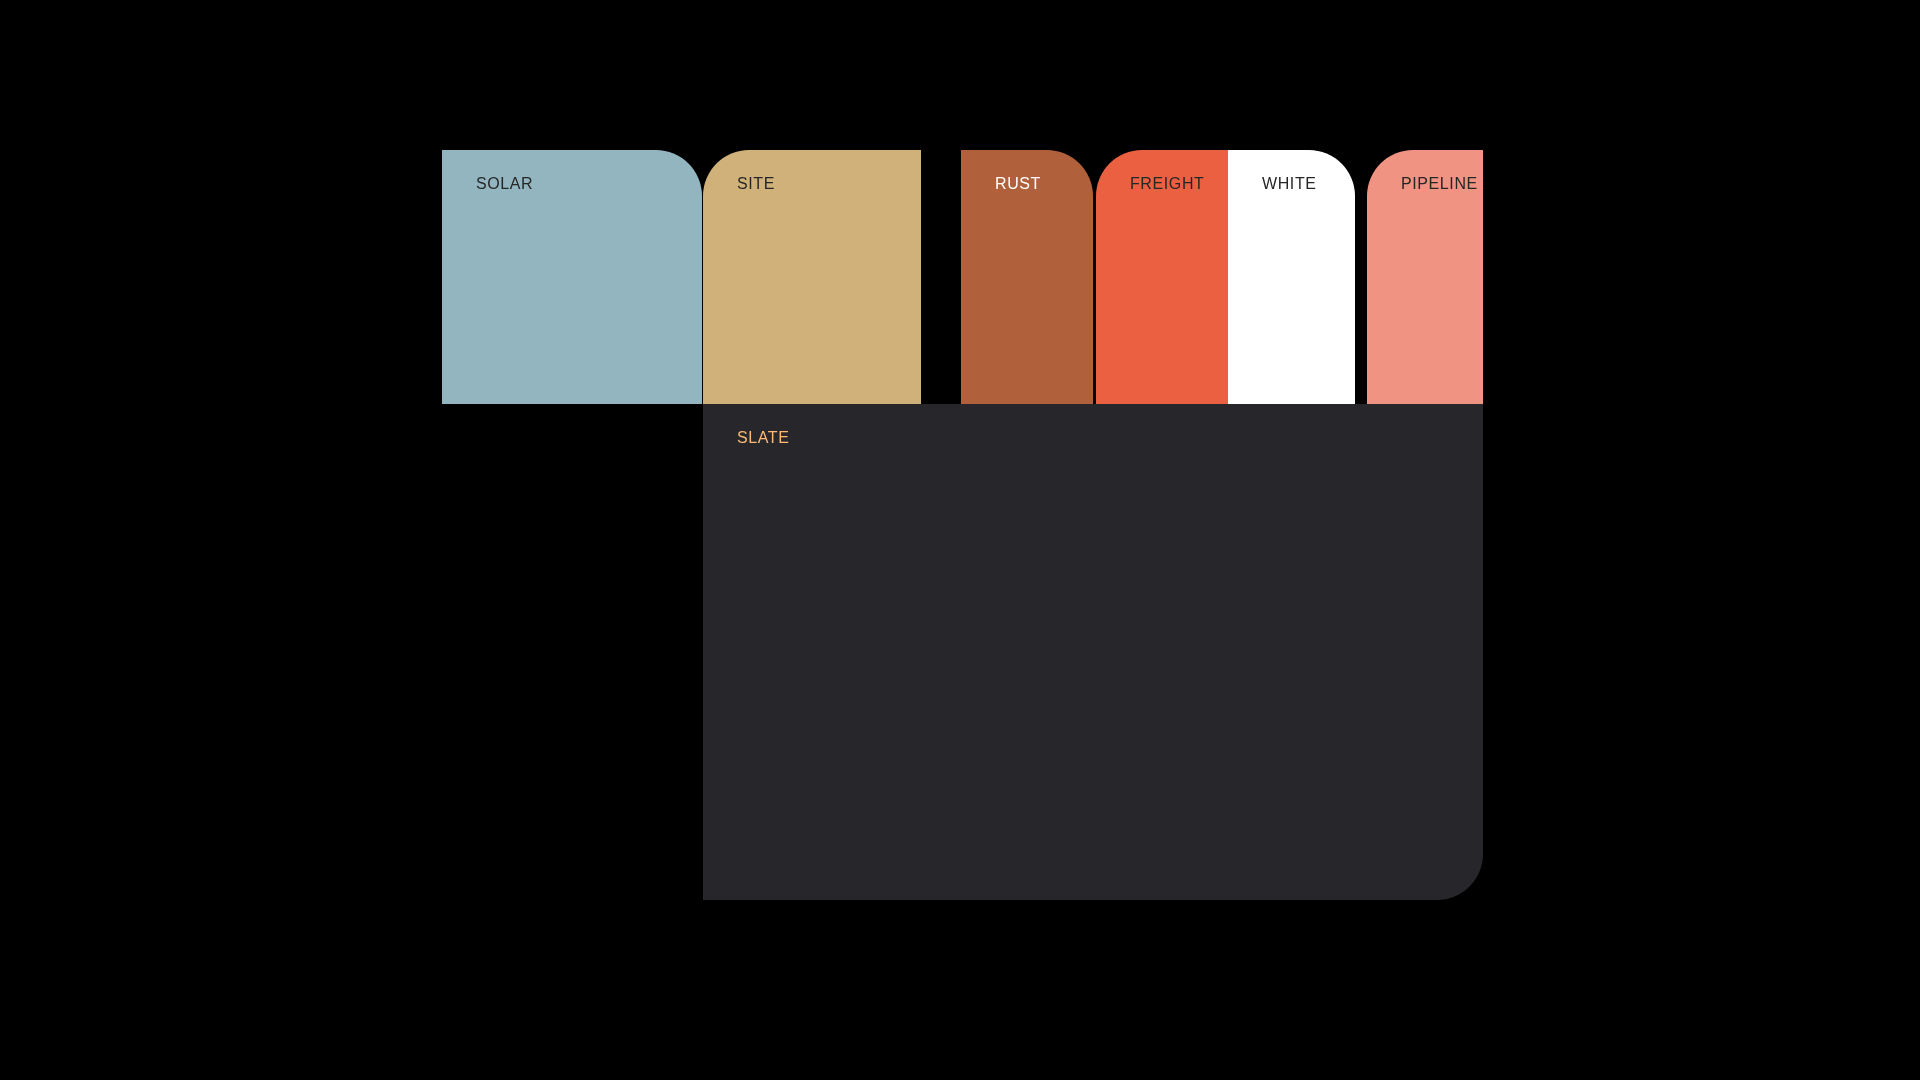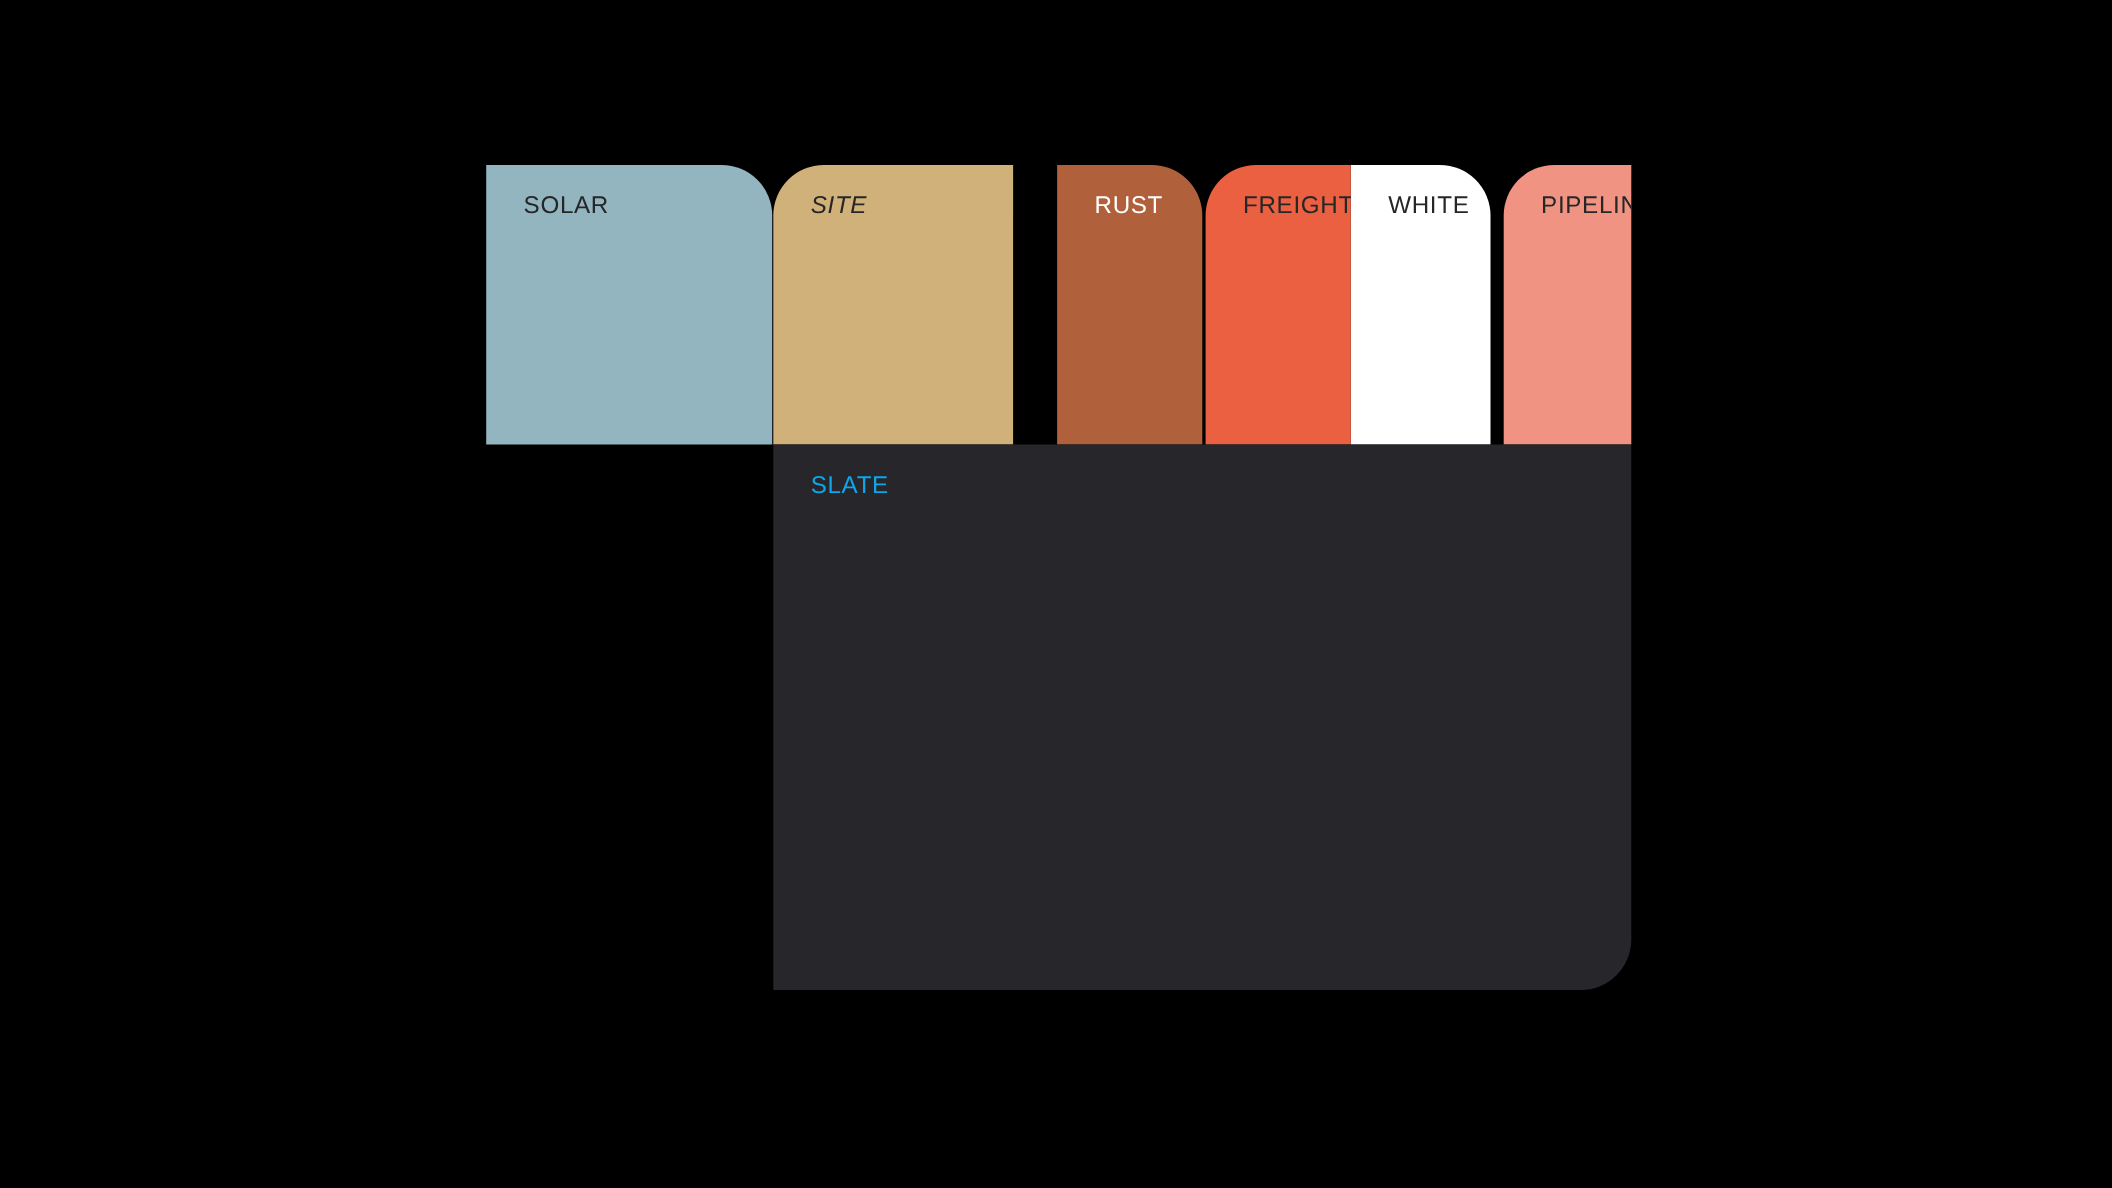--- a/index.html
+++ b/index.html
@@ -23,39 +23,38 @@
     position: absolute;
     box-sizing: border-box;
     overflow: hidden;
   }
 
   .swatch-label {
     position: absolute;
     left: 34px;
     top: 26px;
     font-family: "Liberation Sans", "DejaVu Sans", sans-serif;
-    font-size: 22px;
+    font-size: 16px;
     font-weight: 400;
     letter-spacing: 0.6px;
     line-height: 1;
     white-space: nowrap;
     user-select: none;
   }
 
   
   #swatch-solar {
     left: 442px;  top: 150px;
     width: 260px; height: 254px;
     border-radius: 0 46px 0 0;
   }
   #swatch-site {
     left: 703px;  top: 150px;
     width: 218px; height: 254px;
     border-radius: 46px 0 0 0;
-    font-style: italic;
   }
   #swatch-rust {
     left: 961px;  top: 150px;
     width: 132px; height: 254px;
     border-radius: 0 46px 0 0;
   }
   #swatch-freight {
     left: 1096px; top: 150px;
     width: 132px; height: 254px;
     border-radius: 46px 0 0 0;
@@ -114,17 +113,17 @@
   <div class="swatch" id="swatch-freight" style="background-color: rgb(236, 96, 66);">
     <span class="swatch-label" style="color: rgb(38, 38, 38);">FREIGHT</span>
   </div>
 
   <div class="swatch" id="swatch-pipeline" style="background-color: rgb(241, 147, 130);">
     <span class="swatch-label" style="color: rgb(38, 38, 38);">PIPELINE</span>
   </div>
 
 
   <div class="swatch" id="swatch-slate" style="background-color: rgb(39, 38, 43);">
-    <span class="swatch-label" style="color: #0ea5e9;">SLATE</span>
+    <span class="swatch-label" style="color: #fdba74;">SLATE</span>
   </div>
 
 
 </div>
 
 </body></html>

